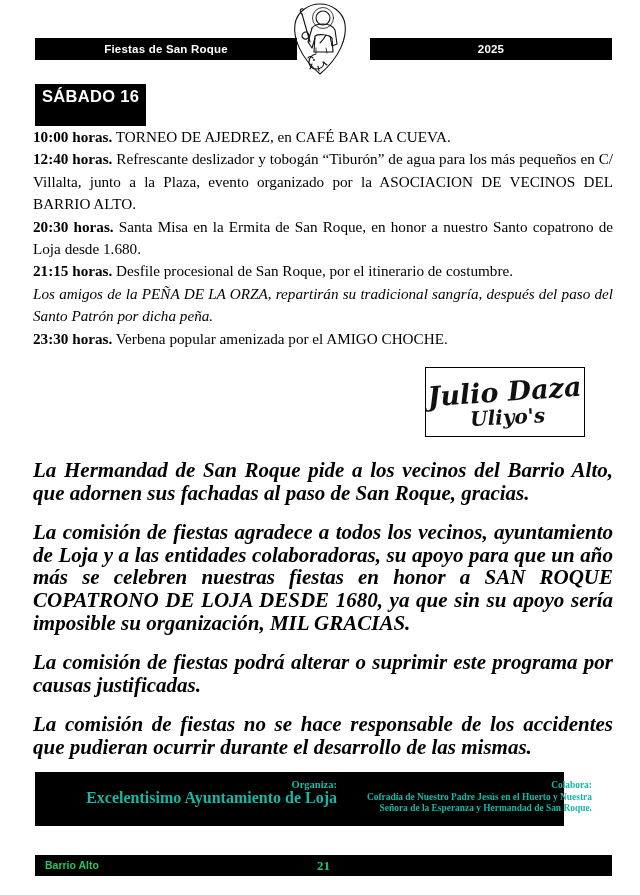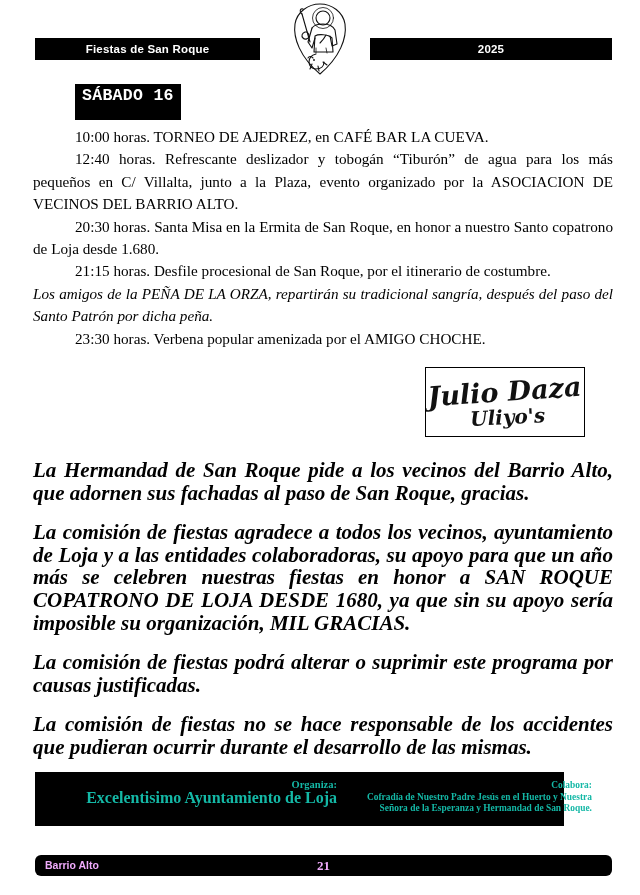--- a/index.html
+++ b/index.html
@@ -30,63 +30,61 @@
     height: 22px;
     background: #000000;
     color: #ffffff;
     font-family: "Liberation Sans", "DejaVu Sans", sans-serif;
     font-weight: bold;
     font-size: 11.5px;
     line-height: 22px;
     text-align: center;
     letter-spacing: 0.2px;
   }
-  .header-bar-left  { left: 35px;  width: 225px; }
+  .header-bar-left  { left: 35px;  width: 262px; }
   .header-bar-right { left: 370px; width: 242px; }
 
   .emblem {
     position: absolute;
     left: 288px;
     top: 2px;
     width: 64px;
     height: 74px;
   }
   .emblem svg { display: block; width: 64px; height: 74px; }
 
   
   .day-heading {
     position: absolute;
     left: 35px;
     top: 84px;
     background: #000000;
     color: #ffffff;
-    font-family: Liberation Mono, monospace;
+    font-family: Liberation Sans, sans-serif;
     font-weight: bold;
     font-size: 16.5px;
     line-height: 24px;
-    padding: 0 7px 12px 7px;
+    padding: 0 7px 18px 7px;
     letter-spacing: 0.3px;
     white-space: nowrap;
-    margin-left: 40px;
   }
 
   
   .program {
     position: absolute;
     left: 33px;
     top: 126px;
     width: 580px;
     font-size: 15.2px;
     line-height: 22.4px;
     text-align: justify;
   }
   .program .entry { margin: 0; }
   .program .time {
-    font-weight: normal;
-    margin-left: 42px;
+    font-weight: bold;
   }
   .program .note {
     font-style: italic;
   }
 
   
   .logo-box {
     position: absolute;
     left: 425px;
     top: 367px;
@@ -153,22 +151,21 @@
   }
 
   
   .page-footer {
     position: absolute;
     left: 35px;
     top: 855px;
     width: 577px;
     height: 21px;
     background: #000000;
-    color: #f0abfc;
-    border-radius: 6px;
+    color: #22c55e;
   }
   .page-footer .section {
     position: absolute;
     left: 10px;
     top: 0;
     line-height: 21px;
     font-family: "Liberation Sans", "DejaVu Sans", sans-serif;
     font-weight: bold;
     font-size: 10.5px;
   }

